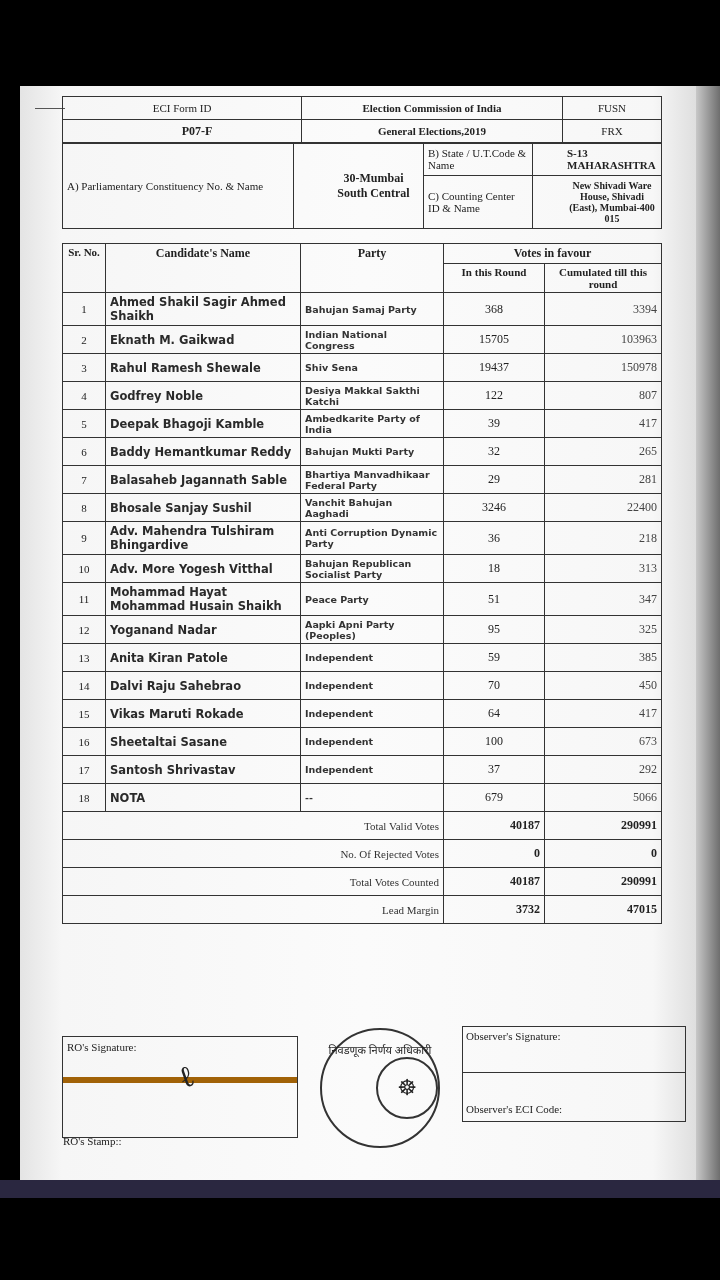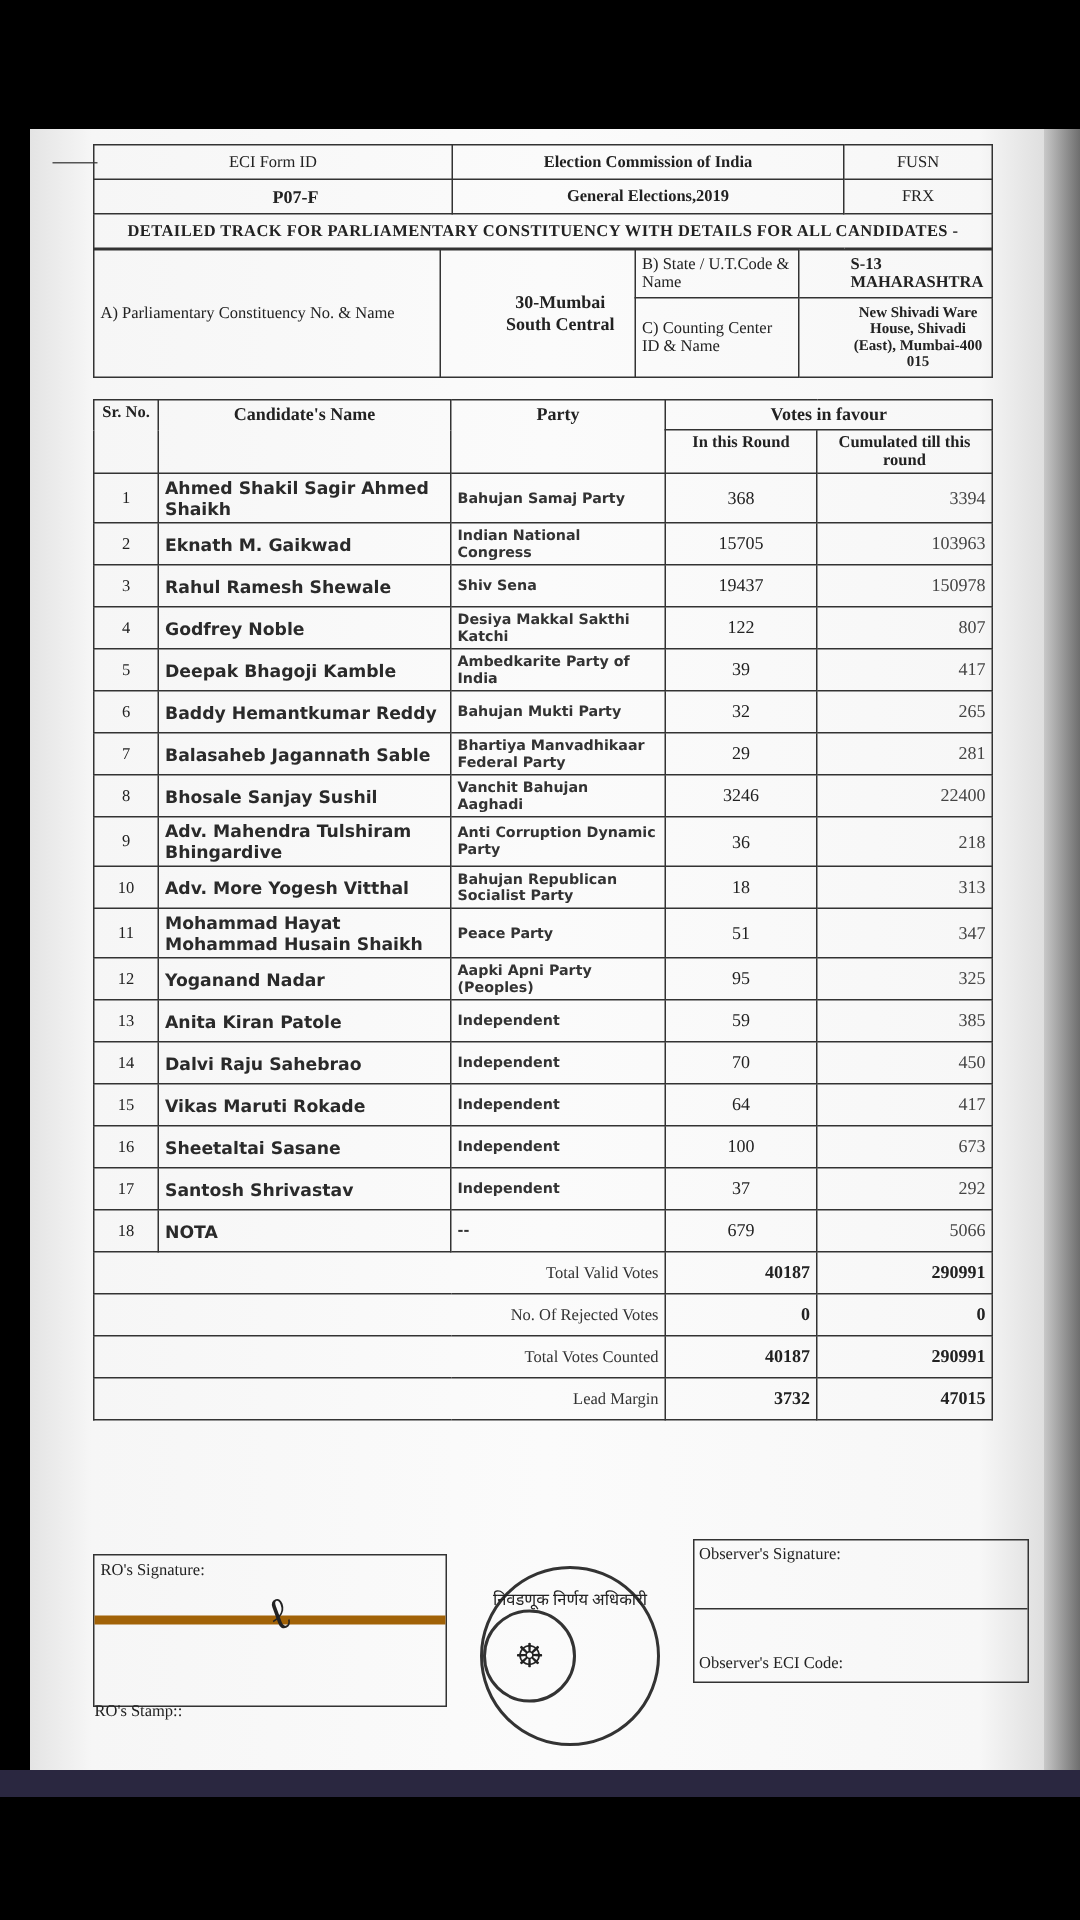--- a/index.html
+++ b/index.html
@@ -28,21 +28,21 @@
   .num2 { text-align:right; font-size:12px; width:108px; color:#444; }
   .sum-label { text-align:right; font-size:11px !important; color:#333; }
   .sum-num { text-align:right; font-weight:bold; font-size:12px; }
   .foot { position:absolute; left:0; top:930px; width:624px; height:130px; }
   .ro-box { position:absolute; left:0; top:10px; width:234px; height:100px; border:1px solid #333; }
   .ro-sig { height:46px; border-bottom:6px solid #a16207; font-size:11px; padding:4px; box-sizing:border-box; }
   .ro-stamp { font-size:11px; padding:4px; position:absolute; bottom:-14px; left:-4px; }
   .obs-box { position:absolute; left:400px; top:0; width:222px; height:94px; border:1px solid #333; font-size:11px; }
   .obs-sig { height:46px; border-bottom:1px solid #333; padding:3px; box-sizing:border-box; }
   .obs-code { padding:3px; padding-top:30px; }
-  .seal { position:absolute; left:258px; top:18px; width:116px; height:116px; border-radius:50%; border:2px solid #333; display:flex; align-items:center; justify-content:flex-start; }
+  .seal { position:absolute; left:258px; top:2px; width:116px; height:116px; border-radius:50%; border:2px solid #333; display:flex; align-items:center; justify-content:flex-end; }
   .seal-inner { width:58px; height:58px; border-radius:50%; border:2px solid #333; display:flex; align-items:center; justify-content:center; font-size:22px; }
   .seal-text { position:absolute; font-size:11px; top:12px; width:100%; text-align:center; }
   .sig-mark { position:absolute; left:116px; top:22px; font-size:30px; font-family:"DejaVu Serif", serif; transform:rotate(-20deg); }
 </style>
 </head>
 <body>
 
 <div class="paper"></div>
 <div class="shadow-right"></div>
 <div class="cloth"></div>
@@ -53,23 +53,20 @@
     <tbody>
         <tr>
       <td style="width:230px">ECI Form ID</td>
       <td class="big">Election Commission of India</td>
       <td style="width:90px">FUSN</td>
     </tr>
     <tr>
       <td class="bold" style="font-size:12px">P07-F</td>
       <td class="big">General Elections,2019</td>
       <td>FRX</td>
-    </tr>
-    <tr>
-      <td colspan="3" class="track">DETAILED TRACK FOR PARLIAMENTARY CONSTITUENCY WITH DETAILS FOR ALL CANDIDATES -</td>
     </tr>
   </tbody>
     </table>
 
   <table class="info">
     <tbody>
         <tr>
       <td rowspan="2" style="width:222px;height:80px">A) Parliamentary Constituency No. &amp; Name</td>
       <td rowspan="2" class="bold" style="text-align:center;font-size:12px">30-Mumbai South Central</td>
       <td style="width:100px">B) State / U.T.Code &amp; Name</td>

